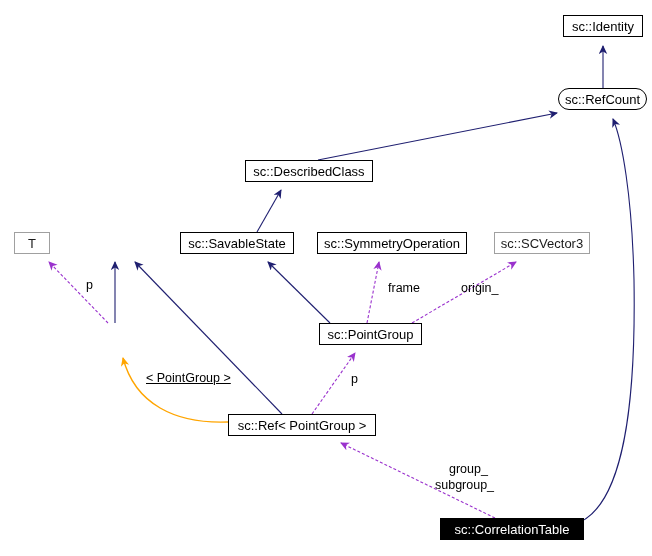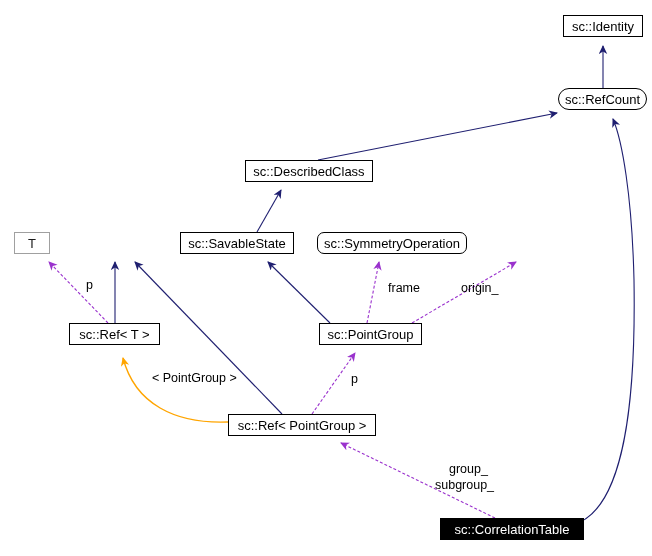--- a/index.html
+++ b/index.html
@@ -123,48 +123,48 @@
 
   <div class="node dim" style="left:14px; top:232px; width:36px; height:22px;">
     <span>T</span>
   </div>
 
 
   <div class="node" style="left:180px; top:232px; width:114px; height:22px;">
     <span>sc::SavableState</span>
   </div>
 
-  <div class="node" style="left:317px; top:232px; width:150px; height:22px;border-radius:7px;">
+  <div class="node" style="left:317px; top:232px; width:150px; height:22px;">
     <span>sc::SymmetryOperation</span>
   </div>
 
+  <div class="node dim" style="left:494px; top:232px; width:96px; height:22px;">
+    <span>sc::SCVector3</span>
+  </div>
 
-  <div class="node" style="left:69px; top:323px; width:91px; height:22px;">
-    <span>sc::Ref&lt; T &gt;</span>
-  </div>
 
   <div class="node" style="left:319px; top:323px; width:103px; height:22px;">
     <span>sc::PointGroup</span>
   </div>
 
   <div class="node" style="left:228px; top:414px; width:148px; height:22px;">
     <span>sc::Ref&lt; PointGroup &gt;</span>
   </div>
 
   <div class="node current" style="left:440px; top:518px; width:144px; height:22px;">
     <span>sc::CorrelationTable</span>
   </div>
 
   <div class="edge-label" style="left:86px; top:278px;">p</div>
 
   <div class="edge-label" style="left:388px; top:281px;">frame</div>
 
   <div class="edge-label" style="left:461px; top:281px;">origin_</div>
 
-  <div class="edge-label" style="left:152px; top:371px;">&lt; PointGroup &gt;</div>
+  <div class="edge-label" style="left:146px; top:371px;text-decoration:underline;">&lt; PointGroup &gt;</div>
 
   <div class="edge-label" style="left:351px; top:372px;">p</div>
 
   <div class="edge-label" style="left:449px; top:462px;">group_</div>
 
   <div class="edge-label" style="left:435px; top:478px;">subgroup_</div>
 
 </div>
 
 </body></html>

